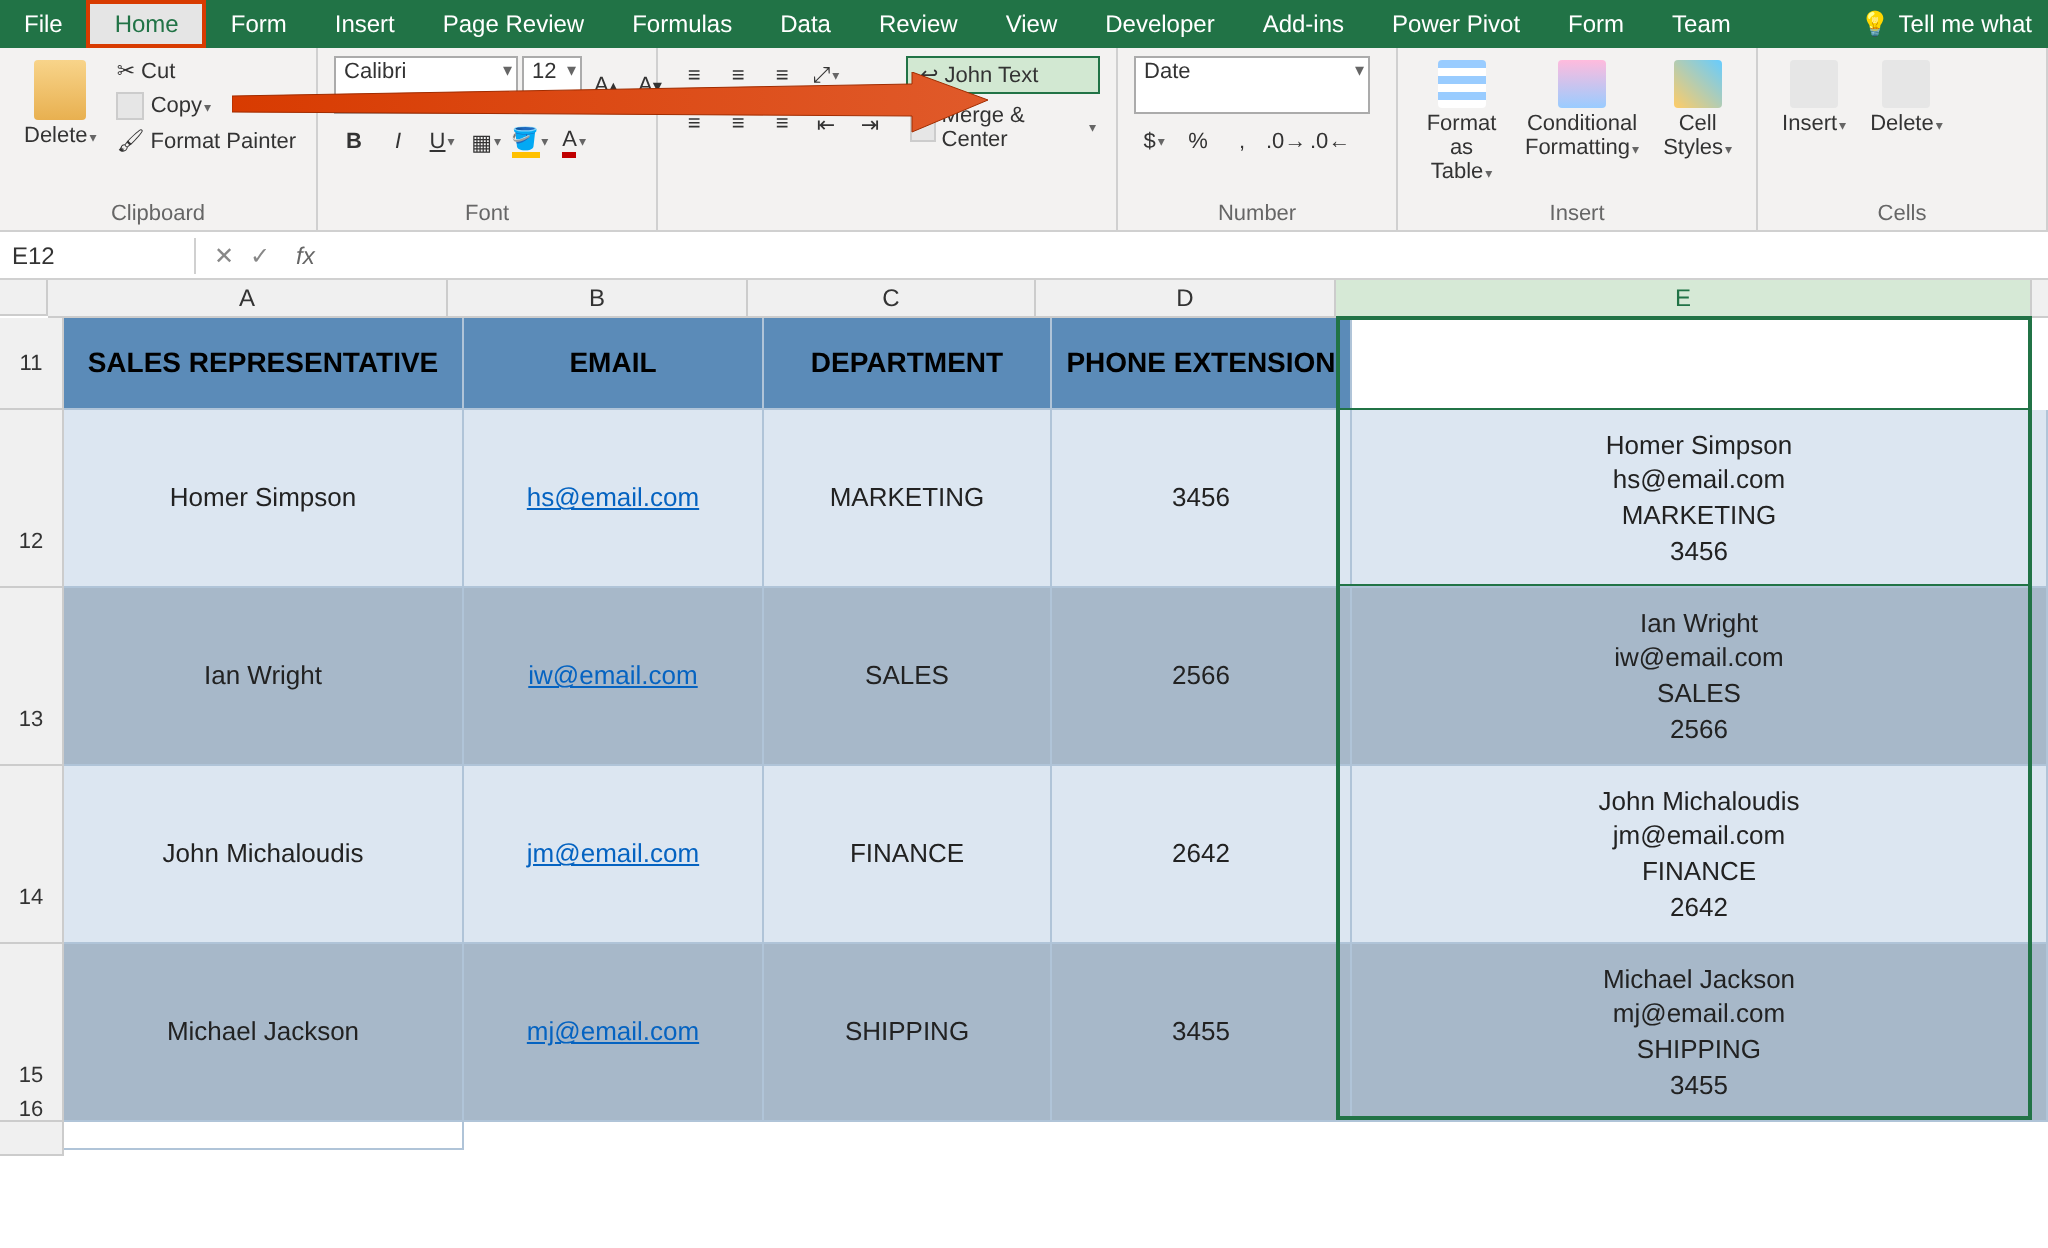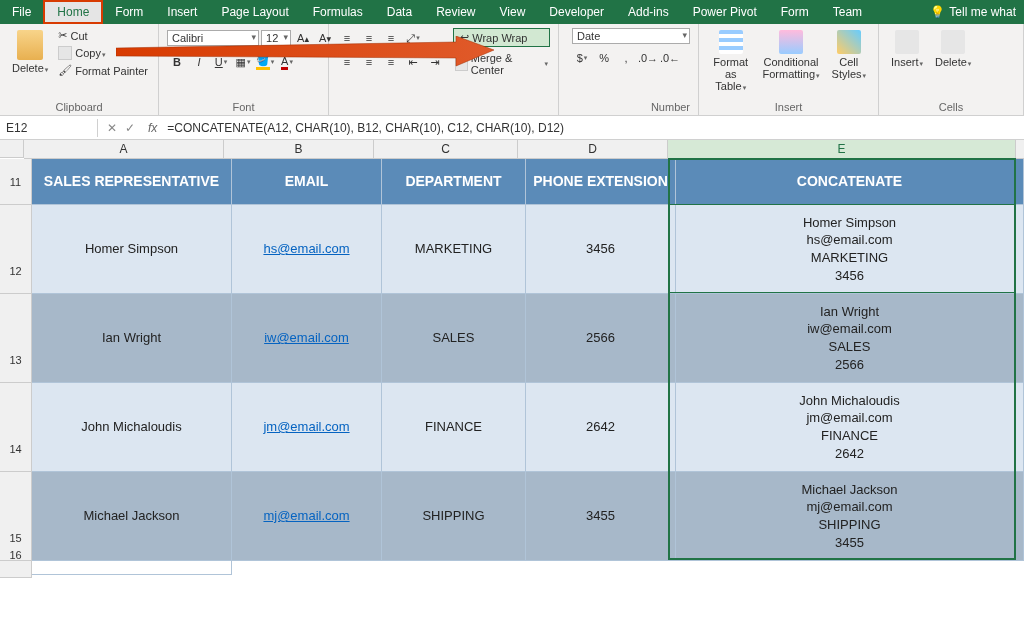--- a/index.html
+++ b/index.html
@@ -18,21 +18,21 @@
 .group-label { text-align: center; font-size: 11px; color: #666; padding-top: 2px; }
 
 .btn-lg { display: flex; flex-direction: column; align-items: center; gap: 2px; padding: 2px 4px; cursor: pointer; font-size: 11px; }
 .btn-lg .ic { width: 24px; height: 24px; background: #e6e6e6; border-radius: 2px; }
 .mini { font-size: 11px; display: flex; align-items: center; gap: 3px; padding: 1px 2px; cursor: pointer; }
 .mini .sq { width: 14px; height: 14px; background: #e6e6e6; border: 1px solid #ccc; }
 
 .col { display: flex; flex-direction: column; gap: 2px; }
 .row { display: flex; gap: 2px; align-items: center; }
 
-.combo { border: 1px solid #ababab; background: #fff; font-size: 11px; padding: 1px 14px 1px 4px; position: relative; }
+.combo { border: 1px solid #ababab; background: #fff; font-size: 11px; padding: 1px 14px 14px 4px; position: relative; }
 .combo::after { content: "▾"; position: absolute; right: 2px; top: 1px; font-size: 9px; color: #666; }
 .sqbtn { width: 20px; height: 20px; border: 1px solid transparent; display: flex; align-items: center; justify-content: center; font-size: 11px; cursor: pointer; }
 .drop::after { content: "▾"; font-size: 7px; margin-left: 1px; color: #666; }
 
 .wrap-btn { border: 1.5px solid #217346; background: #d2e8d2; padding: 2px 6px; font-size: 11px; display: flex; align-items: center; gap: 3px; }
 
 
 .arrow { position: absolute; top: 12px; left: 116px; pointer-events: none; z-index: 50; }
 .arrow svg { display: block; }
 
@@ -45,21 +45,21 @@
 .formula { flex: 1; padding: 2px 6px; font-size: 12px; }
 
 
 .sheet { position: relative; overflow: hidden; }
 .colhdrs { display: flex; margin-left: 24px; border-bottom: 1px solid #ccc; background: #f0f0f0; }
 .colhdr { border-right: 1px solid #ccc; text-align: center; font-size: 12px; color: #333; padding: 2px 0; }
 .colhdr.sel { background: #d6e9d6; color: #217346; }
 .rowhdr { width: 32px; background: #f0f0f0; border-right: 1px solid #ccc; border-bottom: 1px solid #ccc; font-size: 11px; display: flex; align-items: flex-end; justify-content: center; padding-bottom: 16px; color: #333; }
 .datarow { display: flex; }
 .cell { border-right: 1px solid #b0c4d8; border-bottom: 1px solid #b0c4d8; display: flex; align-items: center; justify-content: center; text-align: center; font-size: 13px; padding: 2px 4px; overflow: hidden; white-space: pre-line; line-height: 1.35; }
-.thead { background: #5b8bb8; color: #ffffff; font-weight: 600; font-size: 14px; }
+.thead { background: #5b8bb8; color: #000000; font-weight: 600; font-size: 14px; }
 .light { background: #dce6f1; color: #222; }
 .dark { background: #a7b8c9; color: #222; }
 .email { color: #0563c1; text-decoration: underline; }
 
 
 .selbox { position: absolute; border: 2px solid #217346; pointer-events: none; }
 .selbox.inner { border-width: 1.5px; }
 
 
 .cA { width: 200px; }
@@ -70,21 +70,21 @@
 
 </style>
 </head>
 <body>
 
 <div class="tabs">
   <div class="tab">File</div>
   <div class="tab active">Home</div>
   <div class="tab">Form</div>
   <div class="tab">Insert</div>
-  <div class="tab">Page Layout</div>
+  <div class="tab">Page Review</div>
   <div class="tab">Formulas</div>
   <div class="tab">Data</div>
   <div class="tab">Review</div>
   <div class="tab">View</div>
   <div class="tab">Developer</div>
   <div class="tab">Add-ins</div>
   <div class="tab">Power Pivot</div>
   <div class="tab">Form</div>
   <div class="tab">Team</div>
   <div class="tellme">
@@ -174,31 +174,31 @@
           <div class="sqbtn">≡</div>
           <div class="sqbtn">≡</div>
           <div class="sqbtn">≡</div>
           <div class="sqbtn">⇤</div>
           <div class="sqbtn">⇥</div>
         </div>
       </div>
       <div class="col" style="gap:4px;margin-left:4px;">
         <div class="wrap-btn">
             <span>↩</span>
-            <span>Wrap Wrap</span>
+            <span>John Text</span>
           </div>
         <div class="mini drop">
             <span class="sq"></span>
             <span>Merge &amp; Center</span>
           </div>
       </div>
     </div>
   </div>
 
-  <div class="group" style="width:140px;align-items:flex-end;">
+  <div class="group" style="width:140px;">
     <div class="group-body col" style="gap:4px;">
       <div class="combo" style="width:118px;">Date</div>
       <div class="row">
         <div class="sqbtn drop">$</div>
         <div class="sqbtn">%</div>
         <div class="sqbtn">,</div>
         <div class="sqbtn">.0→</div>
         <div class="sqbtn">.0←</div>
       </div>
     </div>
@@ -238,42 +238,40 @@
   </div>
 </div>
 
 <div class="fbar">
   <div class="namebox">E12</div>
   <div class="fbtns">
     <span>✕</span>
     <span>✓</span>
   </div>
   <div class="fx">fx</div>
-  <div class="formula">=CONCATENATE(A12, CHAR(10), B12, CHAR(10), C12, CHAR(10), D12)</div>
 </div>
 
 <div class="sheet" style="position:relative;">
   <div style="display:flex;">
     <div style="width:24px;height:18px;background:#f0f0f0;border-right:1px solid #ccc;border-bottom:1px solid #ccc;"></div>
     <div class="colhdrs" style="margin-left:0;flex:1;">
       <div class="colhdr cA">A</div>
       <div class="colhdr cB">B</div>
       <div class="colhdr cC">C</div>
       <div class="colhdr cD">D</div>
       <div class="colhdr cE sel">E</div>
     </div>
   </div>
 
   <div class="datarow">
     <div class="rowhdr" style="height:46px;">11</div>
     <div class="cell thead cA" style="height:46px;">SALES REPRESENTATIVE</div>
     <div class="cell thead cB" style="height:46px;">EMAIL</div>
     <div class="cell thead cC" style="height:46px;">DEPARTMENT</div>
     <div class="cell thead cD" style="height:46px;">PHONE EXTENSION</div>
-    <div class="cell thead cE" style="height:46px;">CONCATENATE</div>
   </div>
 
   <div id="rows-container">
       <div class="datarow">
         <div class="rowhdr" style="height:89px;">12</div>
         <div class="cell light cA" style="height:89px;">Homer Simpson</div>
         <div class="cell light cB" style="height:89px;"><span class="email">hs@email.com</span></div>
         <div class="cell light cC" style="height:89px;">MARKETING</div>
         <div class="cell light cD" style="height:89px;">3456</div>
         <div class="cell light cE" style="height:89px;">Homer Simpson

